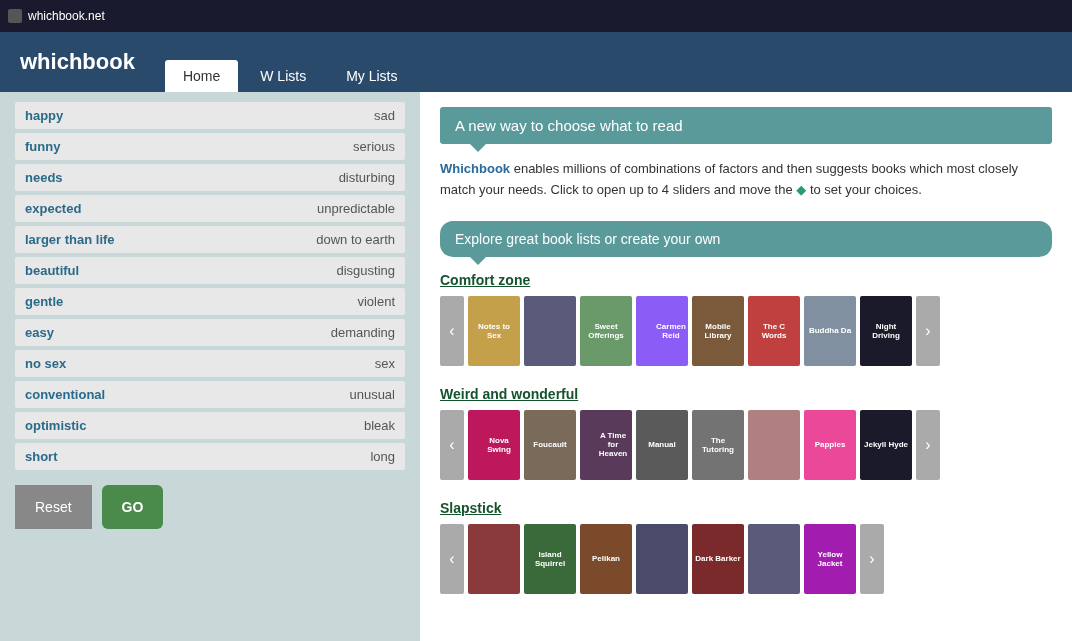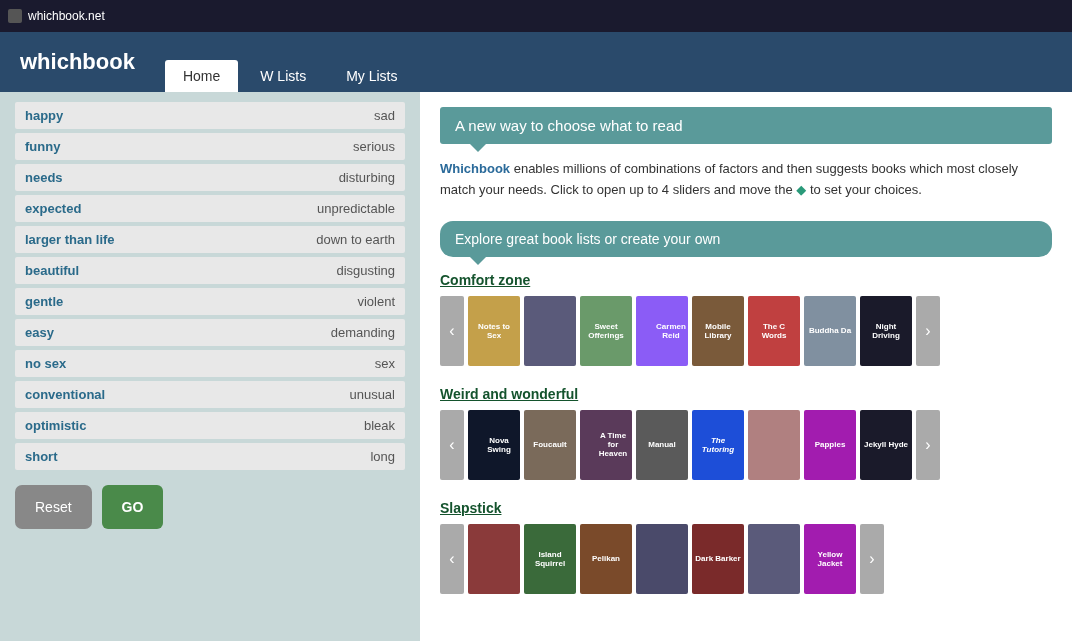--- a/index.html
+++ b/index.html
@@ -94,21 +94,21 @@
       gap: 10px;
       margin-top: 15px;
     }
     .btn-reset {
       background: #888;
       color: white;
       border: none;
       padding: 14px 20px;
       font-size: 14px;
       cursor: pointer;
-      border-radius: 7px;
+      border-radius: 0;
       text-align: right;
     }
     .btn-go {
       background: #4a8a4a;
       color: white;
       border: none;
       padding: 10px 20px;
       font-size: 14px;
       cursor: pointer;
       border-radius: 6px;
@@ -326,27 +326,27 @@
               <div class="book-cover" style="background: rgb(26, 26, 42);">Night Driving</div>
             </div>
             <button class="carousel-btn">›</button>
           </div>
         </div>
         <div class="list-section">
           <div class="list-title">Weird and wonderful</div>
           <div class="book-carousel">
             <button class="carousel-btn">‹</button>
             <div class="books-strip">
-              <div class="book-cover" style="background: #0f172a; padding-left: 12px;">Nova Swing</div>
+              <div class="book-cover" style="background: #be185d; padding-left: 12px;">Nova Swing</div>
               <div class="book-cover" style="background: rgb(122, 106, 90);">Foucault</div>
               <div class="book-cover" style="background: rgb(90, 58, 90); padding-left: 16px;">A Time for Heaven</div>
               <div class="book-cover" style="background: rgb(90, 90, 90);">Manual</div>
-              <div class="book-cover" style="background: #1d4ed8; font-style: italic;">The Tutoring</div>
+              <div class="book-cover" style="background: #737373;">The Tutoring</div>
               <div class="book-cover" style="background: rgb(176, 128, 128);"></div>
-              <div class="book-cover" style="background: #a21caf;">Pappies</div>
+              <div class="book-cover" style="background: #ec4899;">Pappies</div>
               <div class="book-cover" style="background: rgb(26, 26, 42);">Jekyll Hyde</div>
             </div>
             <button class="carousel-btn">›</button>
           </div>
         </div>
         <div class="list-section">
           <div class="list-title">Slapstick</div>
           <div class="book-carousel">
             <button class="carousel-btn">‹</button>
             <div class="books-strip">

